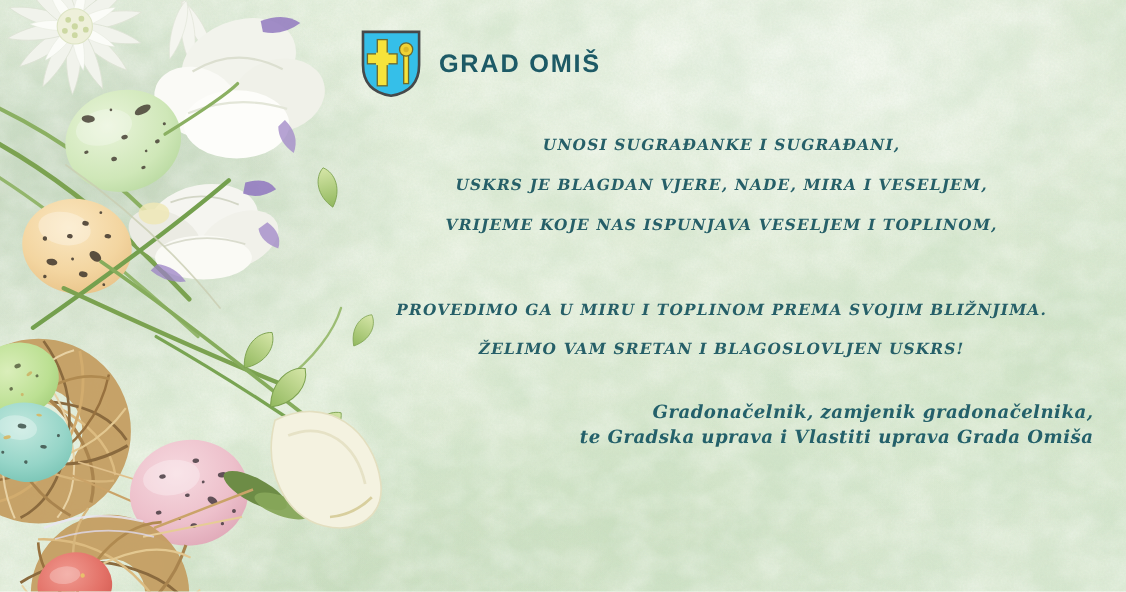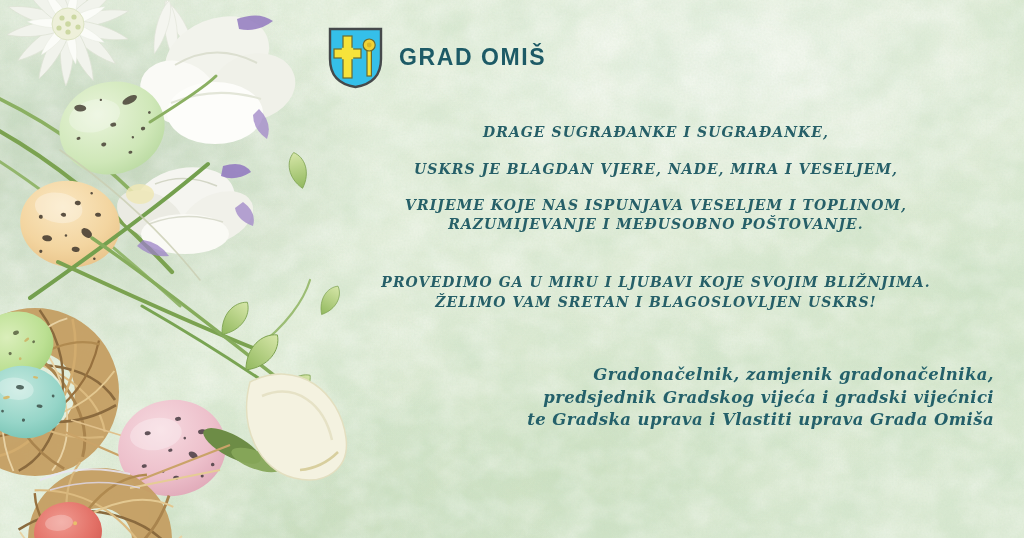--- a/index.html
+++ b/index.html
@@ -338,29 +338,27 @@
       <rect x="7" y="23" width="27" height="9" fill="#f6e33b" stroke="#6b6a2f" stroke-width="1.2"></rect>
       <rect x="14.8" y="21.8" width="11.4" height="11.4" fill="#f6e33b"></rect>
       <rect x="40" y="24" width="4.4" height="26" fill="#f6e33b" stroke="#6b6a2f" stroke-width="1.2"></rect>
       <circle cx="42.2" cy="19" r="6" fill="#f0d234" stroke="#6b6a2f" stroke-width="1.2"></circle>
       <circle cx="42.2" cy="19" r="2.4" fill="#d9b92a"></circle>
     </svg>
     <span class="logo-title">GRAD OMIŠ</span>
   </header>
 
   <main>
-    <div class="gl" style="top:124px">DRAGE SUGRAĐANKE I SUGRAĐANKE,</div>
+    <div class="gl" style="top:124px">UNOSI SUGRAĐANKE I SUGRAĐANI,</div>
     <div class="gl" style="top:161px">USKRS JE BLAGDAN VJERE, NADE, MIRA I VESELJEM,</div>
     <div class="gl gl-block" style="top:196px">
       <div>VRIJEME KOJE NAS ISPUNJAVA VESELJEM I TOPLINOM,</div>
-      <div>RAZUMIJEVANJE I MEĐUSOBNO POŠTOVANJE.</div>
     </div>
-    <div class="gl" style="top:274px">PROVEDIMO GA U MIRU I LJUBAVI KOJE SVOJIM BLIŽNJIMA.</div>
-    <div class="gl" style="top:294px">ŽELIMO VAM SRETAN I BLAGOSLOVLJEN USKRS!</div>
+    <div class="gl" style="top:274px">PROVEDIMO GA U MIRU I TOPLINOM PREMA SVOJIM BLIŽNJIMA.</div>
+    <div class="gl" style="top:310px">ŽELIMO VAM SRETAN I BLAGOSLOVLJEN USKRS!</div>
   </main>
 
   <footer class="signature">
     <div>Gradonačelnik, zamjenik gradonačelnika,</div>
-    <div>predsjednik Gradskog vijeća i gradski vijećnici</div>
     <div>te Gradska uprava i Vlastiti uprava Grada Omiša</div>
   </footer>
 
 </div>
 
 </body></html>

